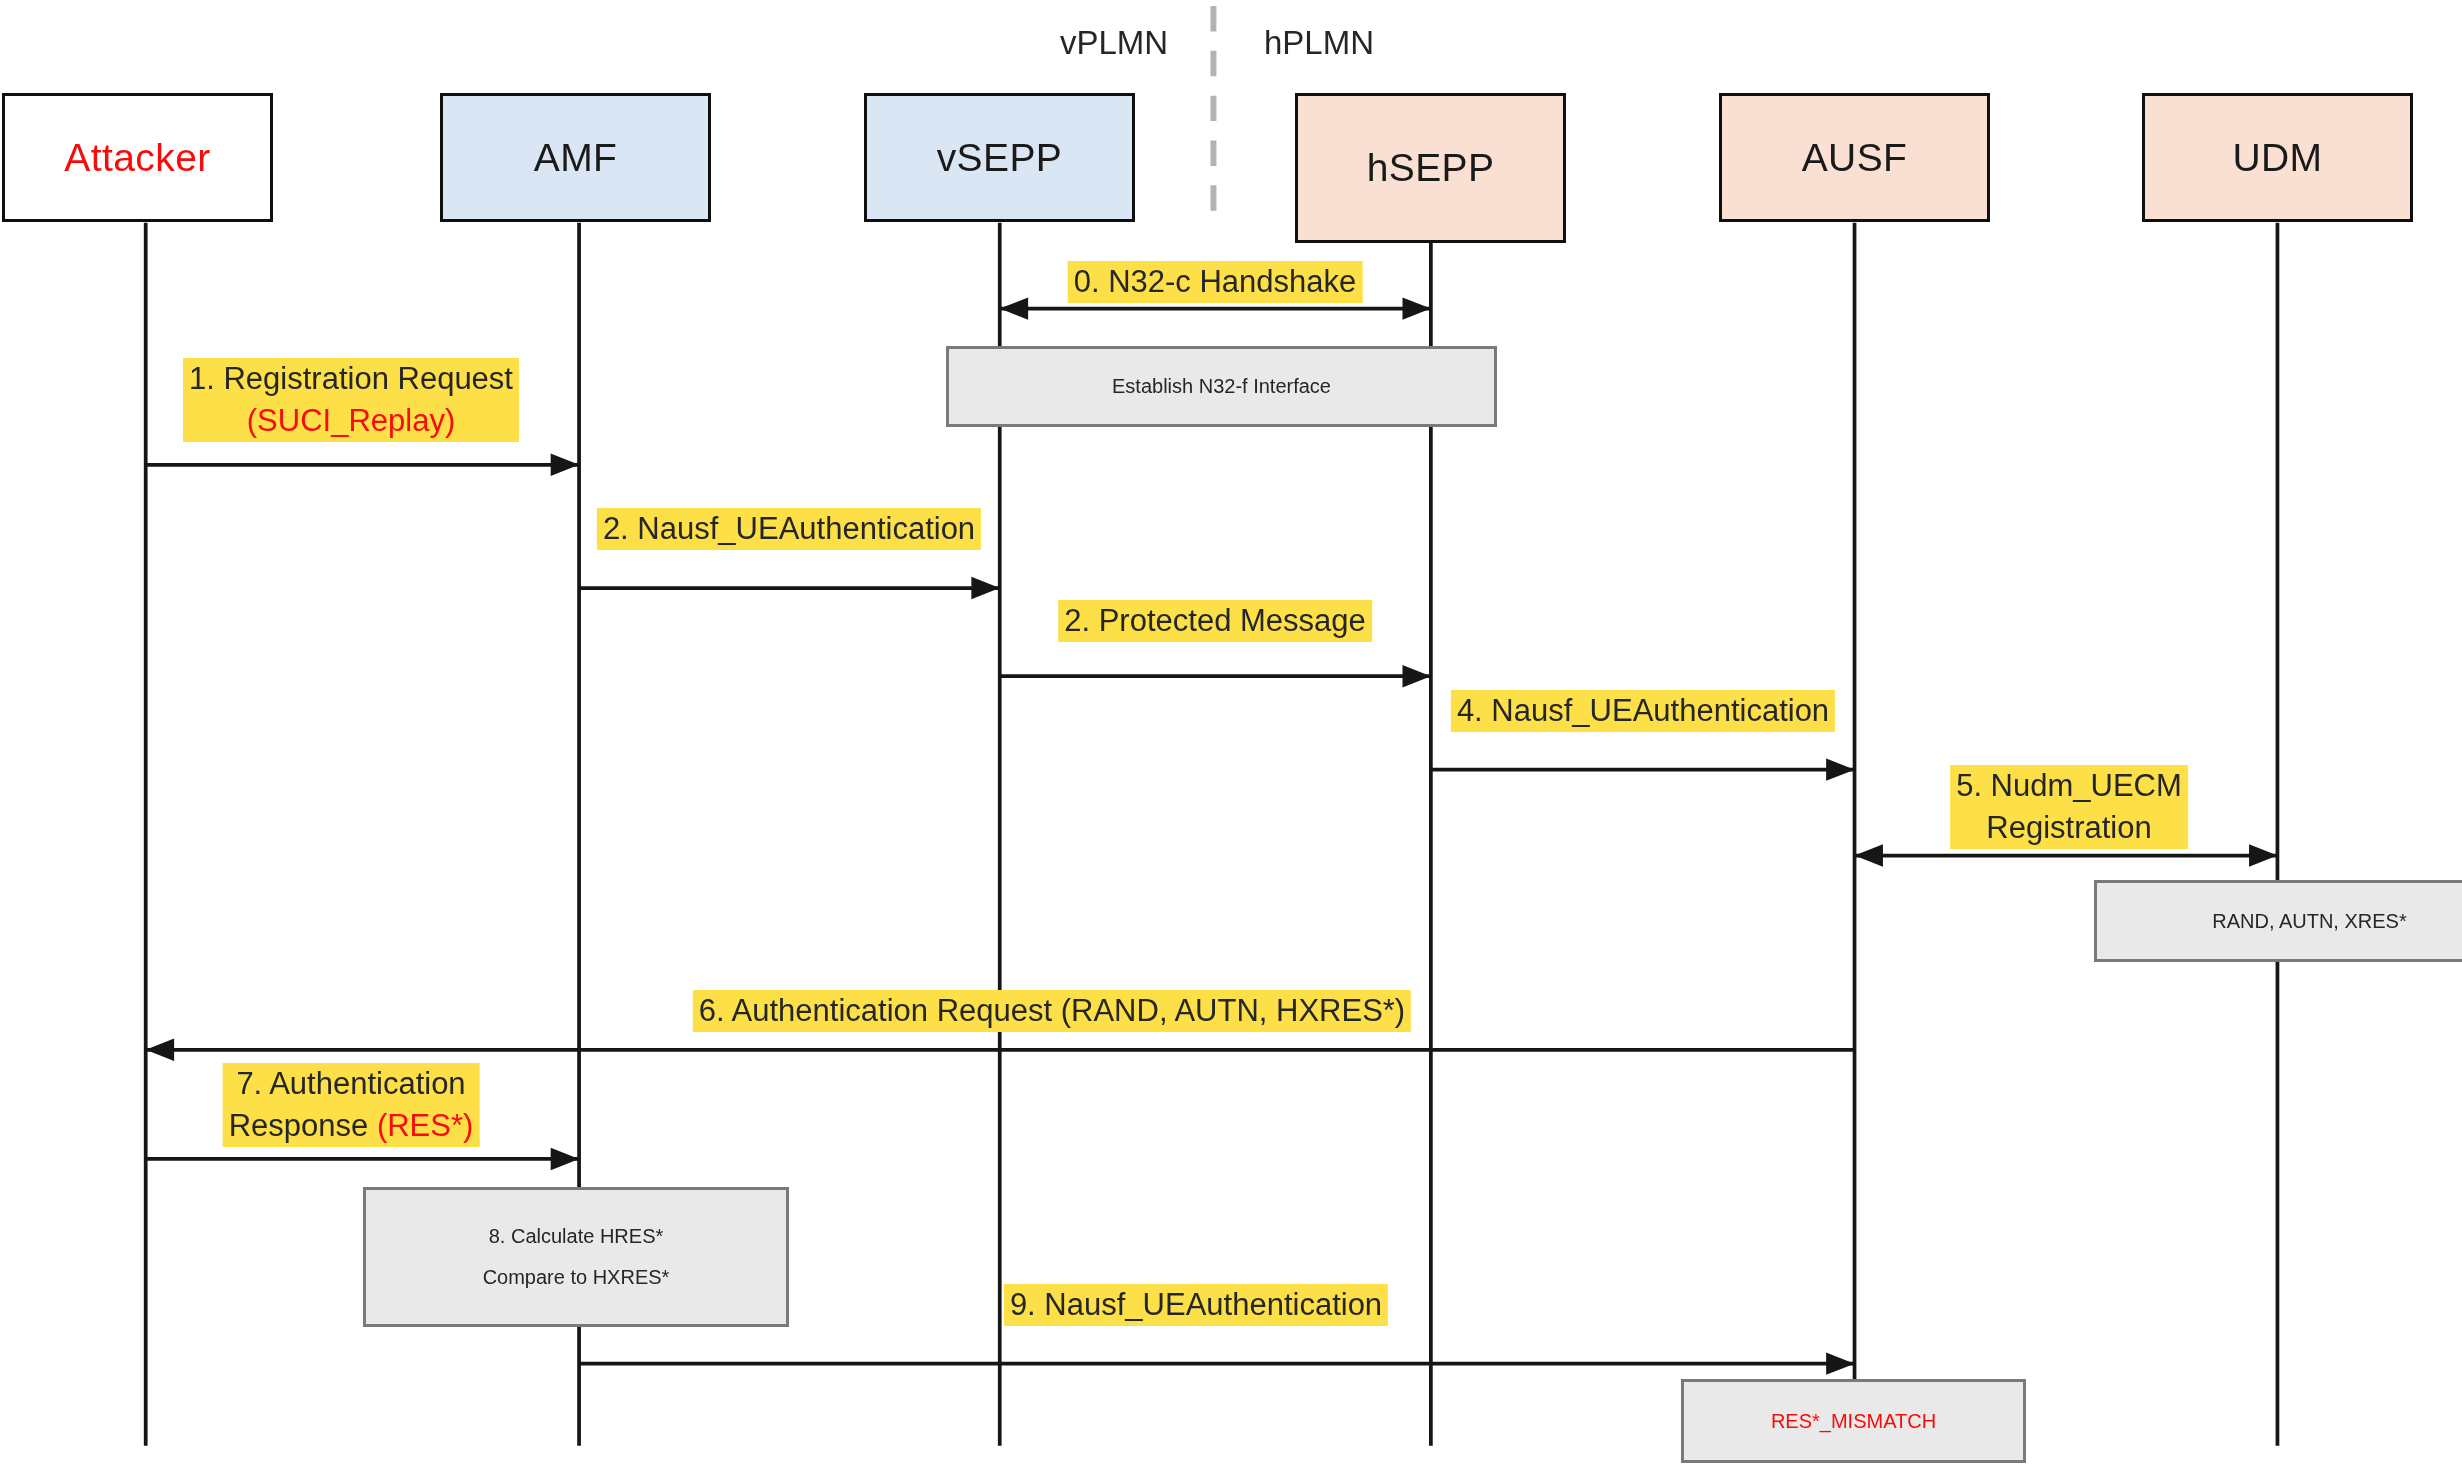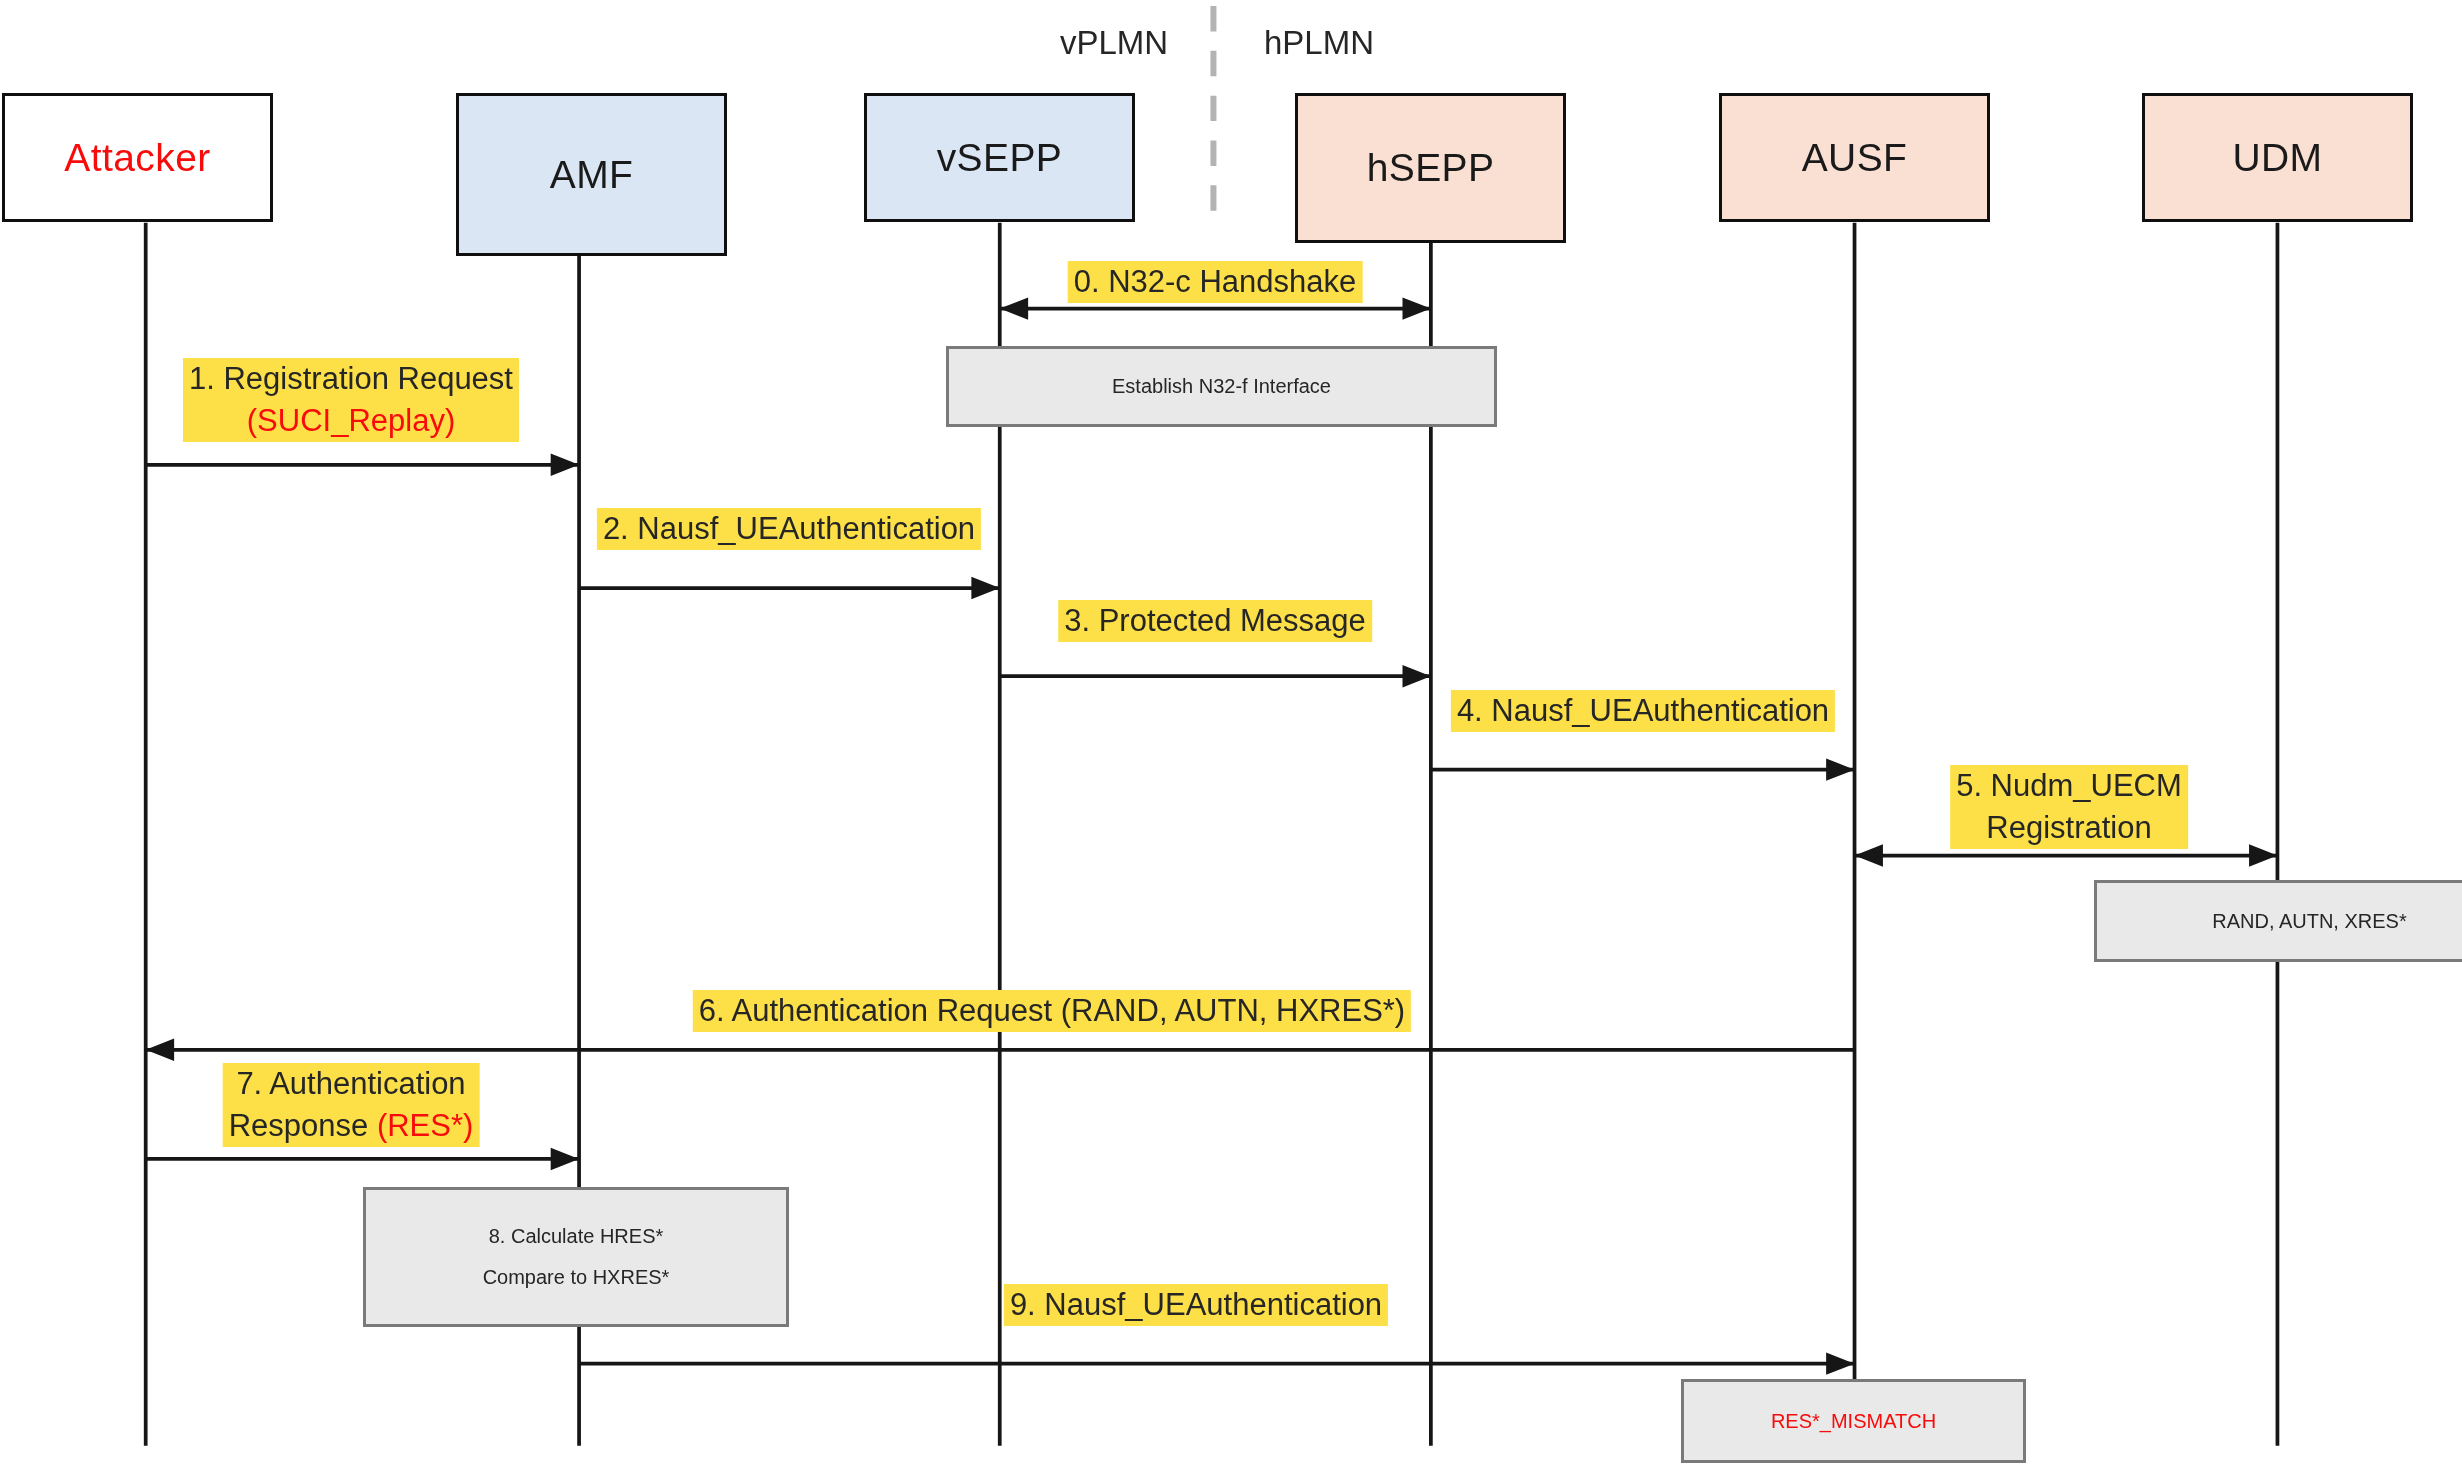--- a/index.html
+++ b/index.html
@@ -56,21 +56,21 @@
       <line x1="2482" y1="1405" x2="195" y2="1405" stroke="#161616" stroke-width="5" marker-end="url(#arrow-head)"></line>
       <line x1="195" y1="1551" x2="775" y2="1551" stroke="#161616" stroke-width="5" marker-end="url(#arrow-head)"></line>
       <line x1="775" y1="1825" x2="2482" y2="1825" stroke="#161616" stroke-width="5" marker-end="url(#arrow-head)"></line>
     </svg>
   <div class="region-label" id="region-left" style="left: 1114px; top: 43px;">vPLMN</div>
   <div class="region-label" id="region-right" style="left: 1319px; top: 43px;">hPLMN</div>
   <div id="actors-layer">
       <div class="actor" style="left: 2px; top: 93px; width: 271px; height: 129px; background: rgb(255, 255, 255);">
         <span class="red">Attacker</span>
       </div>
-      <div class="actor" style="left: 456px; top: 93px; width: 271px; height: 163px; background: rgb(218, 230, 243);">
+      <div class="actor" style="left: 440px; top: 93px; width: 271px; height: 129px; background: rgb(218, 230, 243);">
         <span>AMF</span>
       </div>
       <div class="actor" style="left: 864px; top: 93px; width: 271px; height: 129px; background: rgb(218, 230, 243);">
         <span>vSEPP</span>
       </div>
       <div class="actor" style="left: 1295px; top: 93px; width: 271px; height: 150px; background: rgb(249, 224, 210);">
         <span>hSEPP</span>
       </div>
       <div class="actor" style="left: 1719px; top: 93px; width: 271px; height: 129px; background: rgb(249, 224, 210);">
         <span>AUSF</span>
@@ -84,21 +84,21 @@
         <div><span>0. N32-c Handshake</span></div>
       </div>
       <div class="msg-label" style="left: 351px; top: 400px;">
         <div><span>1. Registration Request</span></div>
         <div><span class="red">(SUCI_Replay)</span></div>
       </div>
       <div class="msg-label" style="left: 789px; top: 529px;">
         <div><span>2. Nausf_UEAuthentication</span></div>
       </div>
       <div class="msg-label" style="left: 1215px; top: 621px;">
-        <div><span>3. Protected Message</span></div>
+        <div><span>2. Protected Message</span></div>
       </div>
       <div class="msg-label" style="left: 1643px; top: 711px;">
         <div><span>4. Nausf_UEAuthentication</span></div>
       </div>
       <div class="msg-label" style="left: 2069px; top: 807px;">
         <div><span>5. Nudm_UECM</span></div>
         <div><span>Registration</span></div>
       </div>
       <div class="msg-label" style="left: 1052px; top: 1011px;">
         <div><span>6. Authentication Request (RAND, AUTN, HXRES*)</span></div>

